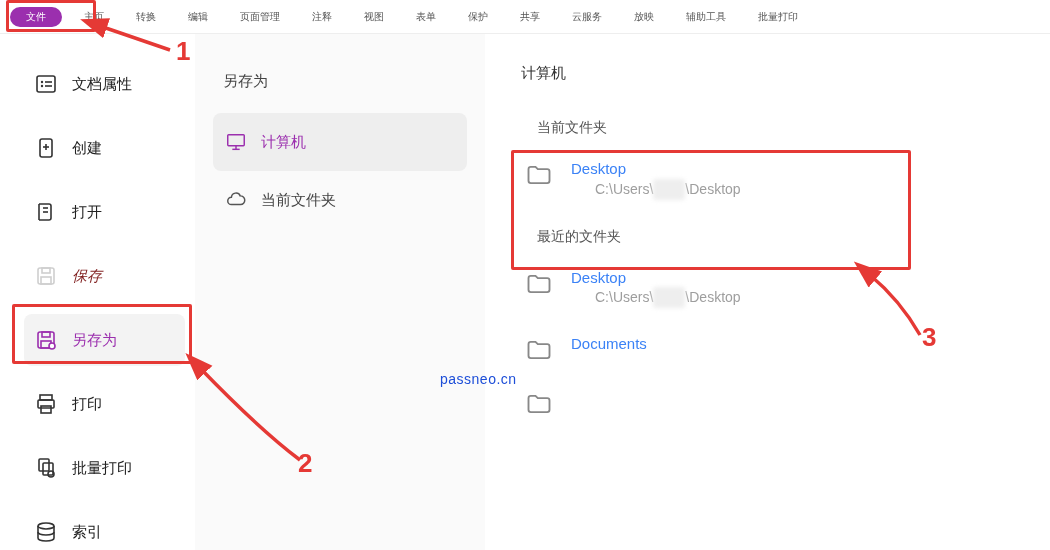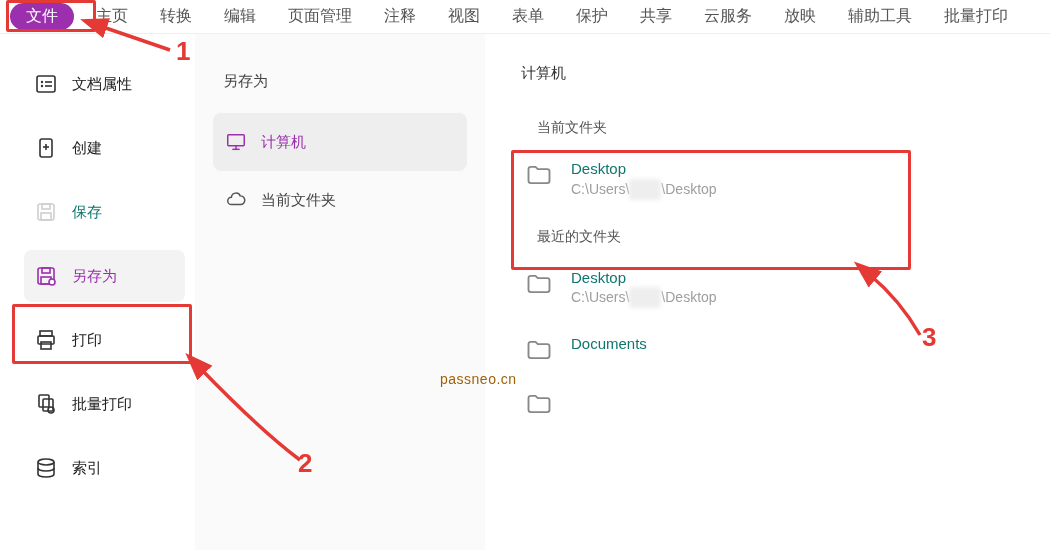--- a/index.html
+++ b/index.html
@@ -19,21 +19,21 @@
       display: flex;
       align-items: center;
       height: 34px;
       border-bottom: 1px solid #eee;
       background: #fff;
       padding: 0 4px;
     }
     .menubar .tab {
       padding: 4px 16px;
       cursor: pointer;
-      font-size: 16px;
+      font-size: 10px;
       color: #555;
       white-space: nowrap;
       text-align: right;
     }
     .menubar .tab.file {
       background: #9b2fae;
       color: #fff;
       border-radius: 14px;
       padding: 3px 16px;
       margin: 0 6px;
@@ -62,21 +62,21 @@
       cursor: pointer;
       font-size: 15px;
       color: #222;
       text-align: center;
     }
     .sidebar-item.selected {
       background: #f3f3f3;
     }
     .sidebar-item.selected .icon svg { stroke: #9b2fae; }
     .sidebar-item.selected span.lbl { color: #9b2fae; }
-    .sidebar-item.disabled { color: #0f766e; }
+    .sidebar-item.disabled { color: #7f1d1d; font-style: italic; }
     .sidebar-item.disabled .icon svg { stroke: #cfcfcf; }
     .sidebar .icon { width: 24px; height: 24px; display: flex; align-items: center; justify-content: center; }
     .sidebar .icon svg { stroke: #333; stroke-width: 1.6; fill: none; }
 
     
     .middle {
       width: 290px;
       background: #fafafa;
       padding: 30px 18px 10px 18px;
     }
@@ -123,38 +123,38 @@
     }
     .folder-item {
       display: flex;
       align-items: flex-start;
       gap: 18px;
       padding: 12px 4px 14px 4px;
       cursor: pointer;
     }
     .folder-icon { width: 28px; height: 26px; flex-shrink: 0; margin-top: 2px; }
     .folder-icon svg { stroke: #888; stroke-width: 1.6; fill: none; }
-    .folder-name { font-size: 15px; color: #0f766e; line-height: 1.3; }
-    .folder-path { font-size: 14px; color: #9e9e9e; line-height: 1.5; }
+    .folder-name { font-size: 15px; color: #3b82f6; line-height: 1.3; }
+    .folder-path { font-size: 14px; color: #9e9e9e; line-height: 1.5; margin-left: 24px; }
     .folder-path .blur {
       display: inline-block;
       background: #eee;
       color: transparent;
       border-radius: 3px;
       filter: blur(2px);
       padding: 0 2px;
     }
 
     
     .watermark {
       position: absolute;
       left: 440px;
       top: 371px;
       font-size: 14px;
-      color: #a16207;
+      color: #1d4ed8;
       letter-spacing: 0.5px;
       pointer-events: none;
     }
 
     
     .overlay {
       position: absolute;
       inset: 0;
       pointer-events: none;
     }
@@ -209,20 +209,30 @@
     <div class="sidebar-item">
       <span class="icon">
           <svg viewBox="0 0 24 24">
             <path d="M8 3h8a2 2 0 0 1 2 2v14a2 2 0 0 1-2 2H8a2 2 0 0 1-2-2V5a2 2 0 0 1 2-2z"></path>
             <line x1="12" y1="8" x2="12" y2="14"></line>
             <line x1="9" y1="11" x2="15" y2="11"></line>
           </svg>
         </span>
       <span class="lbl">创建</span>
     </div>
+    <div class="sidebar-item">
+      <span class="icon">
+          <svg viewBox="0 0 24 24">
+            <path d="M5 4v16M5 4h10a2 2 0 0 1 2 2v12a2 2 0 0 1-2 2H5"></path>
+            <line x1="9" y1="8" x2="14" y2="8"></line>
+            <line x1="9" y1="12" x2="14" y2="12"></line>
+          </svg>
+        </span>
+      <span class="lbl">打开</span>
+    </div>
     <div class="sidebar-item disabled">
       <span class="icon">
           <svg viewBox="0 0 24 24">
             <rect x="4" y="4" width="16" height="16" rx="2"></rect>
             <rect x="8" y="4" width="8" height="5"></rect>
             <rect x="7" y="13" width="10" height="7"></rect>
           </svg>
         </span>
       <span class="lbl">保存</span>
     </div>

